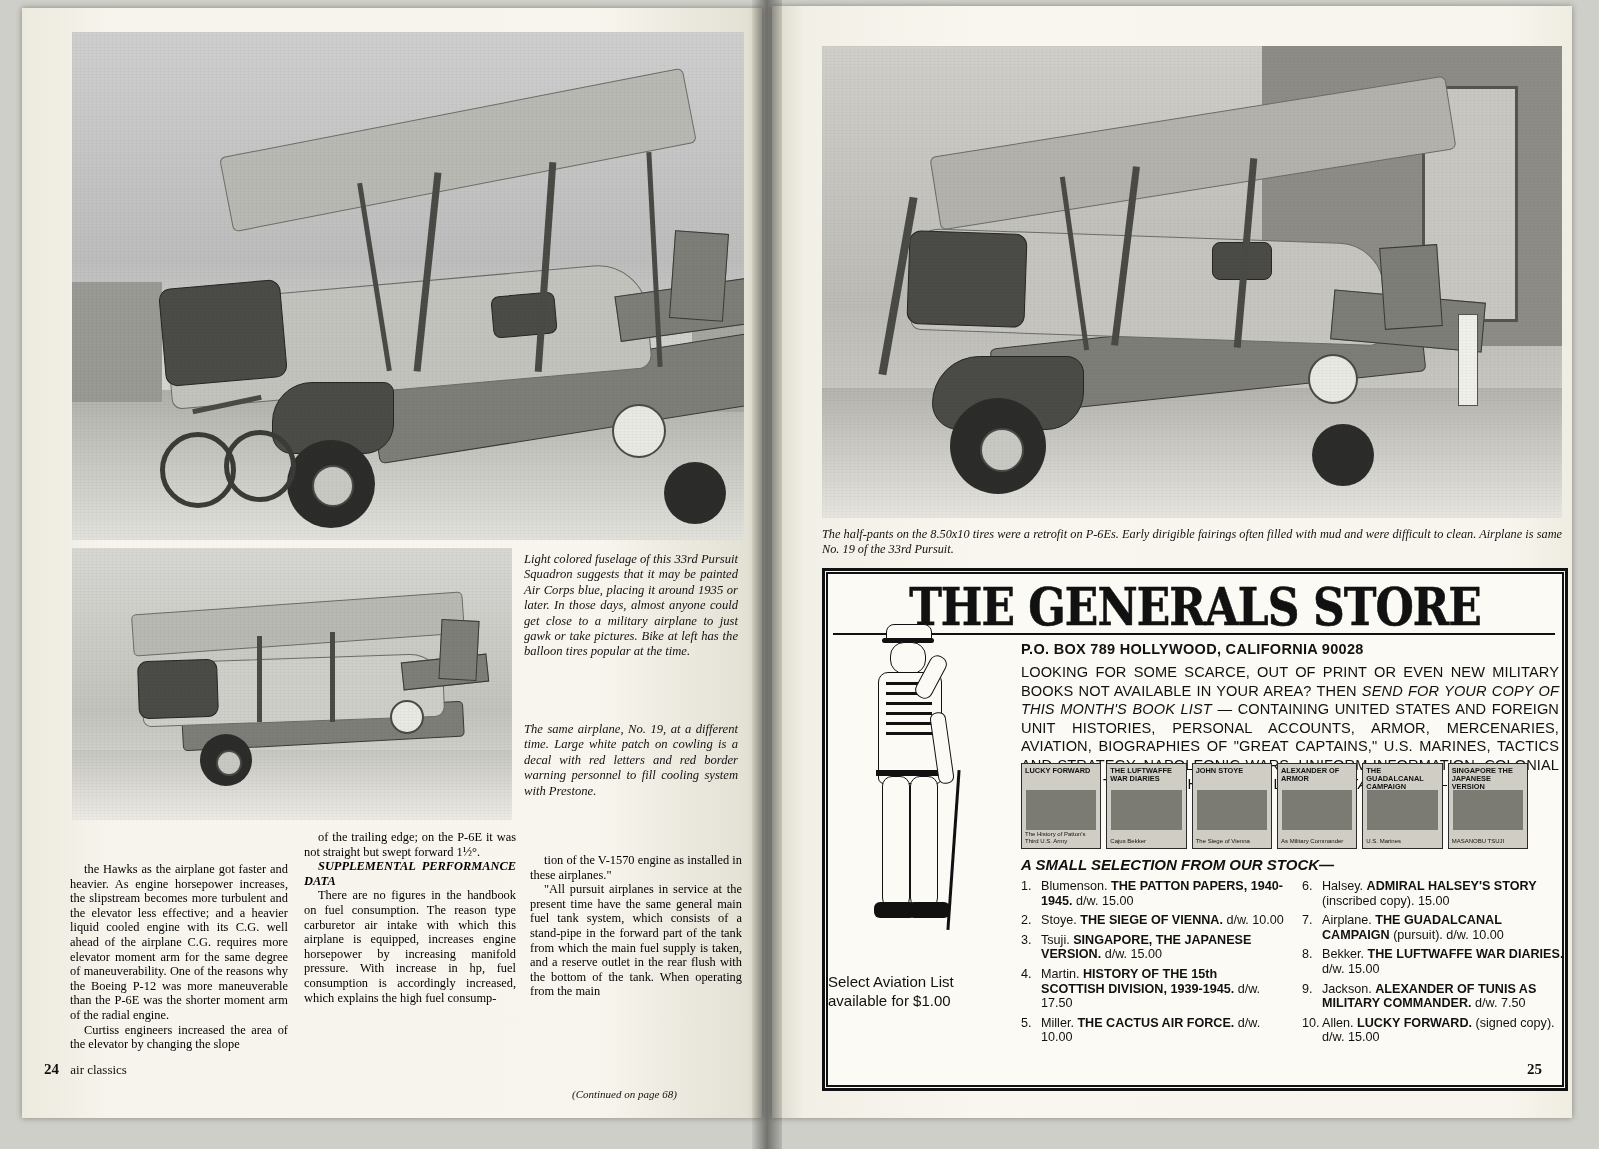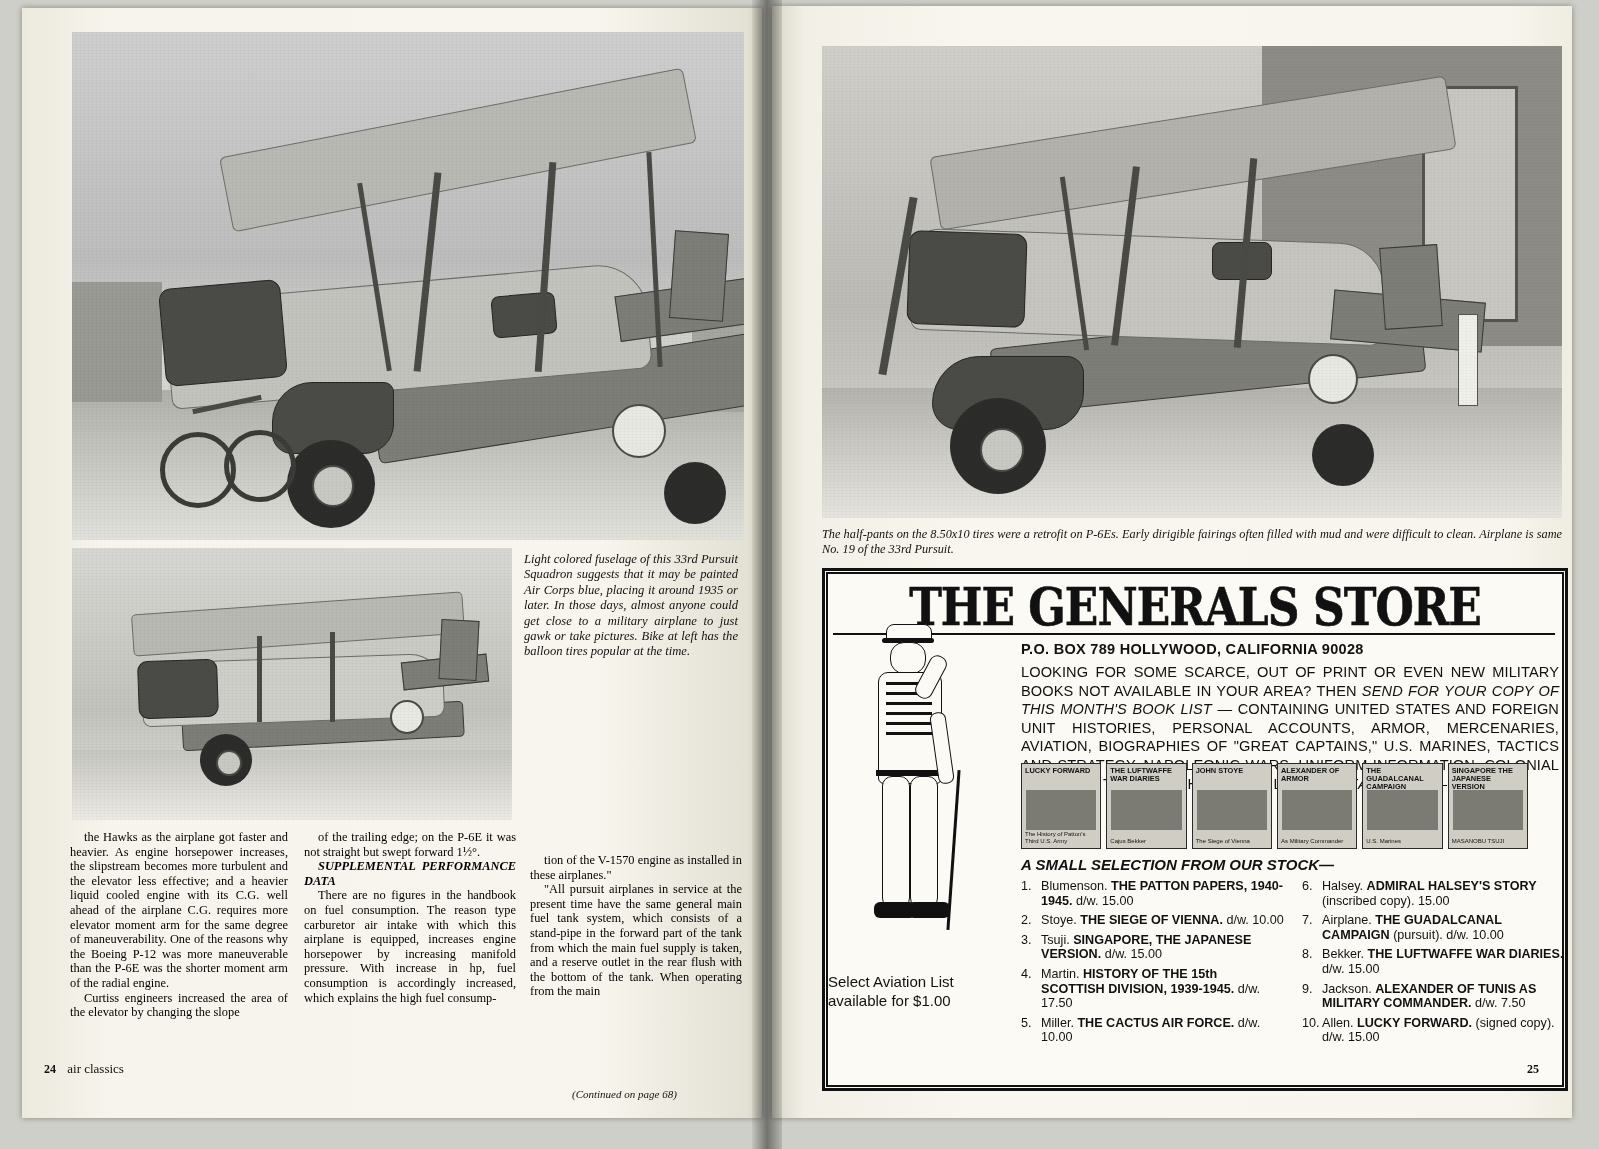--- a/index.html
+++ b/index.html
@@ -36,21 +36,21 @@
   .bldg{position:absolute;background:#6a6a66;}
 
   
   .cap{position:absolute;font-style:italic;font-family:"Liberation Serif",serif;color:#111;
        font-size:12.6px;line-height:15.4px;text-align:justify;}
   .bodycol{position:absolute;font-family:"Liberation Serif",serif;color:#000;
        font-size:12.4px;line-height:14.6px;text-align:justify;hyphens:auto;}
   .bodycol p{margin:0 0 0 0;text-indent:14px;}
   .subhead{font-style:italic;font-weight:bold;text-indent:0;margin:8px 0 4px;}
   .folio{position:absolute;font-family:"Liberation Serif",serif;font-size:13px;color:#111;}
-  .folio b{font-size:12px;}
+  .folio b{font-size:15px;}
   .contd{position:absolute;font-style:italic;font-size:11px;color:#111;}
   .photocap{position:absolute;font-style:italic;font-size:12.3px;line-height:15px;color:#111;text-align:justify;}
 
   
   .ad{position:absolute;left:822px;top:568px;width:740px;height:517px;background:#fbfaf4;
       border:3px solid #111;box-shadow:inset 0 0 0 1px #fbfaf4, inset 0 0 0 3px #111;}
   .ad-title{position:absolute;left:10px;top:6px;width:720px;text-align:center;
       font-family:"DejaVu Serif",serif;font-weight:bold;font-size:44px;letter-spacing:-1px;
       color:#111;-webkit-text-stroke:0.5px #111;transform:scaleY(1.18);transform-origin:top center;}
   .ad-rule{position:absolute;left:8px;width:722px;height:2px;background:#111;}
@@ -139,22 +139,23 @@
     <div class="wing mid" style="left:368px;top:72px;width:36px;height:58px;transform:rotate(3deg);"></div>
     <div class="strut" style="left:185px;top:88px;width:5px;height:86px;"></div>
     <div class="strut" style="left:258px;top:84px;width:5px;height:90px;"></div>
     <div class="wheel" style="left:128px;top:186px;width:52px;height:52px;"></div>
     <div class="hub" style="left:144px;top:202px;width:22px;height:22px;"></div>
     <div class="star" style="left:318px;top:152px;width:30px;height:30px;"></div>
     <div class="grain"></div>
   </div>
 
   <div class="cap" style="left:524px;top:552px;width:214px;">Light colored fuselage of this 33rd Pursuit Squadron suggests that it may be painted Air Corps blue, placing it around 1935 or later. In those days, almost anyone could get close to a military airplane to just gawk or take pictures. Bike at left has the balloon tires popular at the time.</div>
-
-  <div class="bodycol" style="left:70px;top:830px;width:218px;">
+  <div class="cap" style="left:524px;top:722px;width:214px;">The same airplane, No. 19, at a different time. Large white patch on cowling is a decal with red letters and red border warning personnel to fill cooling system with Prestone.</div>
+
+  <div class="bodycol" style="left:70px;top:862px;width:218px;">
     <p>the Hawks as the airplane got faster and heavier. As engine horsepower increases, the slipstream becomes more turbulent and the elevator less effective; and a heavier liquid cooled engine with its C.G. well ahead of the airplane C.G. requires more elevator moment arm for the same degree of maneuverability. One of the reasons why the Boeing P-12 was more maneuverable than the P-6E was the shorter moment arm of the radial engine.</p>
     <p>Curtiss engineers increased the area of the elevator by changing the slope</p>
   </div>
 
   <div class="bodycol" style="left:304px;top:830px;width:212px;">
     <p>of the trailing edge; on the P-6E it was not straight but swept forward 1½°.</p>
     <p class="subhead">SUPPLEMENTAL PERFORMANCE DATA</p>
     <p>There are no figures in the handbook on fuel consumption. The reason type carburetor air intake with which this airplane is equipped, increases engine horsepower by increasing manifold pressure. With increase in hp, fuel consumption is accordingly increased, which explains the high fuel consump-</p>
   </div>
 

